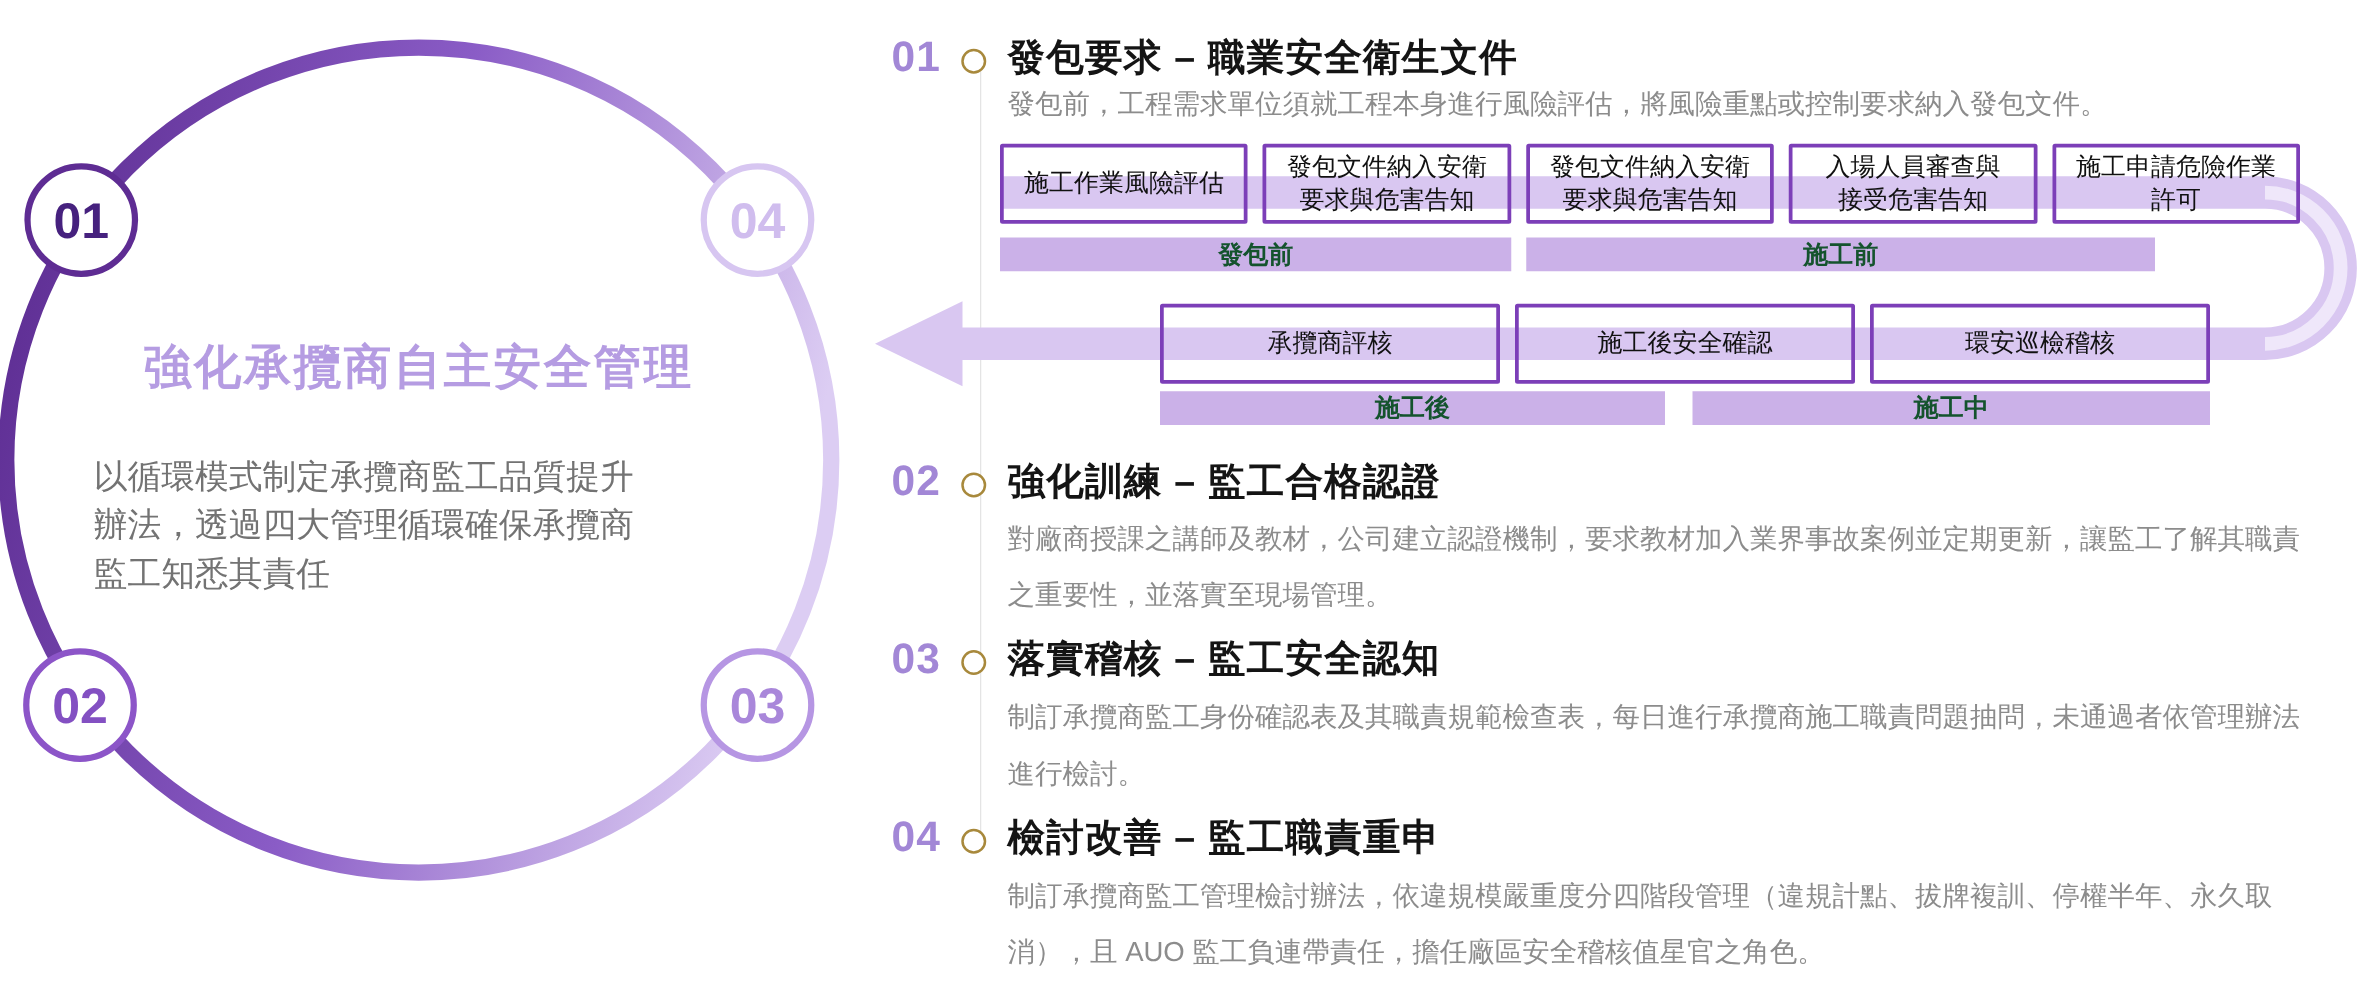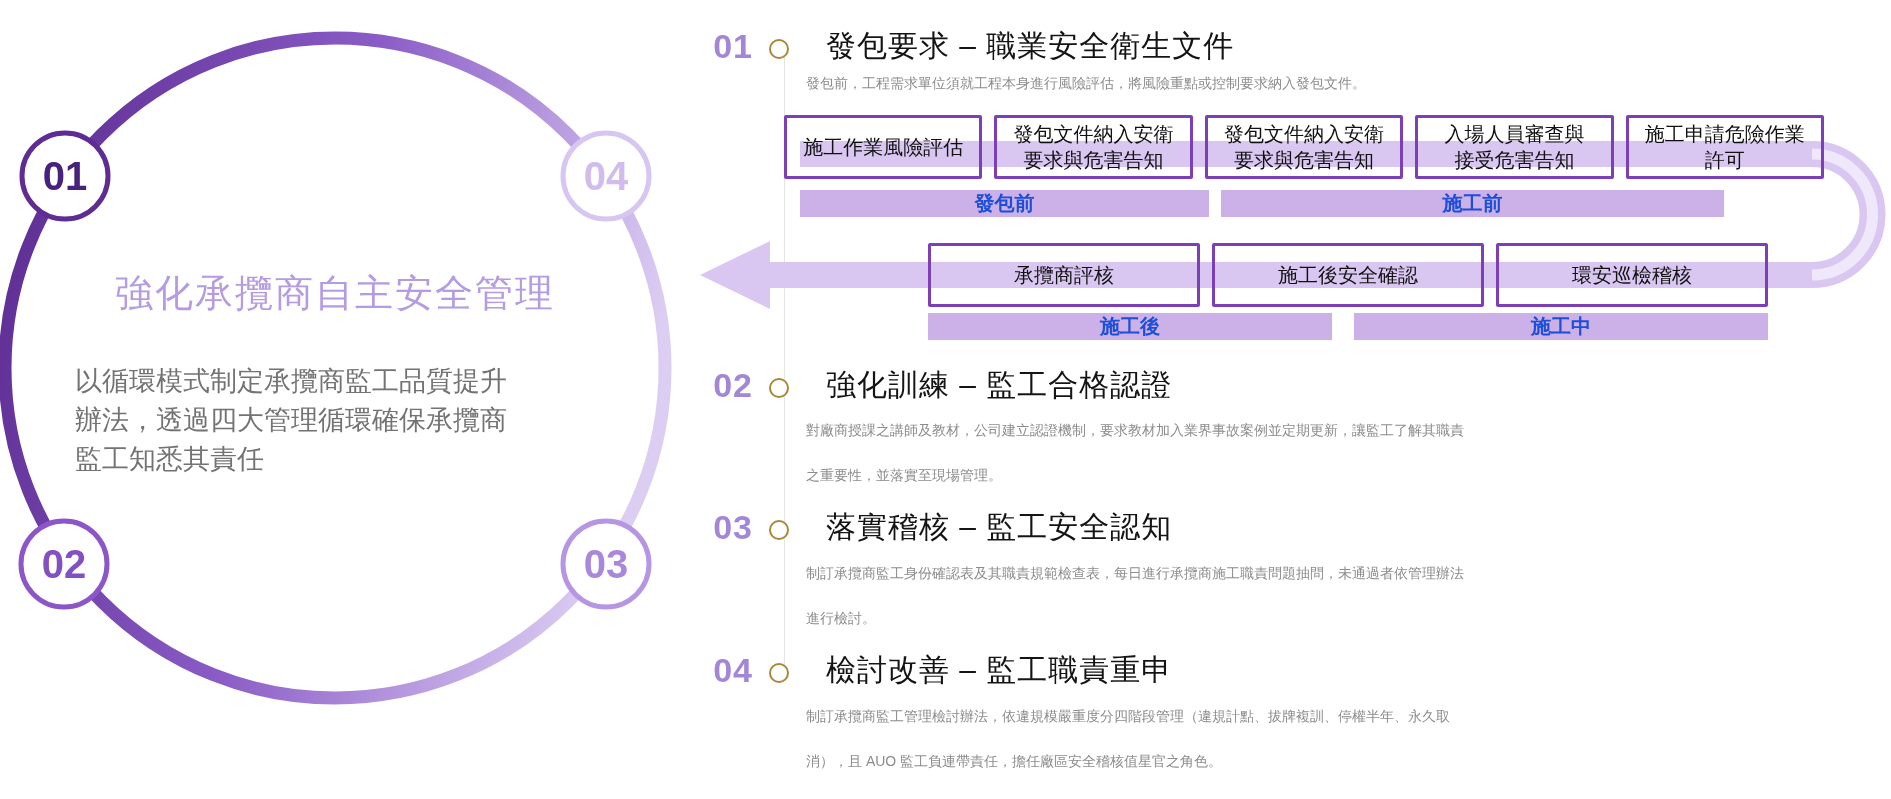--- a/index.html
+++ b/index.html
@@ -4,42 +4,42 @@
 <style>
   * { box-sizing: border-box; margin: 0; padding: 0; }
   html,body { background:#fff; }
   body { font-family: "Liberation Sans", sans-serif; }
   #canvas { position:relative; width:1891px; height:799px; background:#fff; overflow:hidden; }
 
   
   #ring-svg { position:absolute; left:0; top:0; }
   .node-num { font-family:"Liberation Sans",sans-serif; font-weight:bold; font-size:40px; }
   #cycle-title { position:absolute; left:75px; top:268px; width:520px; text-align:center;
-    font-size:38px; font-weight:400; color:#b59ce2; letter-spacing:2px; }
+    font-size:38px; font-weight:700; color:#b59ce2; letter-spacing:2px; }
   #cycle-desc { position:absolute; left:75px; top:362px; width:530px; text-align:left;
     font-size:27px; line-height:39px; color:#737373; white-space:pre-line; }
 
   
   .sec-num { position:absolute; left:695px; width:58px; text-align:right;
     font-size:34px; font-weight:800; color:#a287d6; letter-spacing:1px; }
   .timeline-line { position:absolute; left:784px; top:57px; width:1px; height:610px; background:#e4e4e4; }
   .bullet { position:absolute; left:769px; width:20px; height:20px; border-radius:50%;
     background:#fff; border:2px solid #a8893c; }
-  .sec-title { position:absolute; left:806px; font-size:30px; font-weight:400; color:#141414; letter-spacing:1px;margin-left:20px; }
-  .sec-desc { position:absolute; left:806px; width:1085px; font-size:14px; line-height:45px;
+  .sec-title { position:absolute; left:806px; font-size:30px; font-weight:700; color:#141414; letter-spacing:1px; }
+  .sec-desc { position:absolute; left:806px; width:1085px; font-size:22px; line-height:45px;
     color:#8c8c8c; white-space:pre-line; }
 
   
   #flow-svg { position:absolute; left:690px; top:100px; }
   .flow-row { position:absolute; display:flex; gap:12px; }
   .flow-box { flex:1; height:64px; border:3px solid #7c3fb8; border-radius:2px;
     background:transparent; display:flex; align-items:center; justify-content:center;
     text-align:center; font-size:20px; font-weight:500; color:#111; line-height:26px; white-space:pre-line; }
   .stage-bar { position:absolute; height:27px; background:#cbb1e8; display:flex;
-    align-items:center; justify-content:center; font-size:20px; font-weight:700; color:#1d4ed8; }
+    align-items:center; justify-content:center; font-size:20px; font-weight:700; color:#14532d; }
 </style>
 </head>
 <body>
 
 <div id="canvas">
 
   <svg id="ring-svg" width="680" height="799" viewBox="0 0 680 799">
     <defs>
       <linearGradient id="ringGrad" x1="0" y1="0.15" x2="1" y2="0.4">
         <stop offset="0" stop-color="#5b2b90"></stop>
@@ -97,21 +97,21 @@
     <rect x="110" y="41" width="1012" height="26" fill="#d9c7f1"></rect>
 
     <path d="M 1122 54 A 60.5 60.5 0 0 1 1122 175" fill="none" stroke="#d9c7f1" stroke-width="26"></path>
     <path d="M 1122 54 A 60.5 60.5 0 0 1 1122 175" fill="none" stroke="#efe7fa" stroke-width="11"></path>
 
     <rect x="78" y="162" width="1044" height="26" fill="#d9c7f1"></rect>
 
     <polygon points="10,175 80,141 80,209" fill="#d9c7f1"></polygon>
   </svg>
 
-  <div class="flow-row" style="left:784px; top:115px; width:1040px;">
+  <div class="flow-row" style="left:800px; top:115px; width:1040px;">
     <div class="flow-box">施工作業風險評估</div>
     <div class="flow-box">發包文件納入安衛
 要求與危害告知</div>
     <div class="flow-box">發包文件納入安衛
 要求與危害告知</div>
     <div class="flow-box">入場人員審查與
 接受危害告知</div>
     <div class="flow-box">施工申請危險作業
 許可</div>
   </div>

